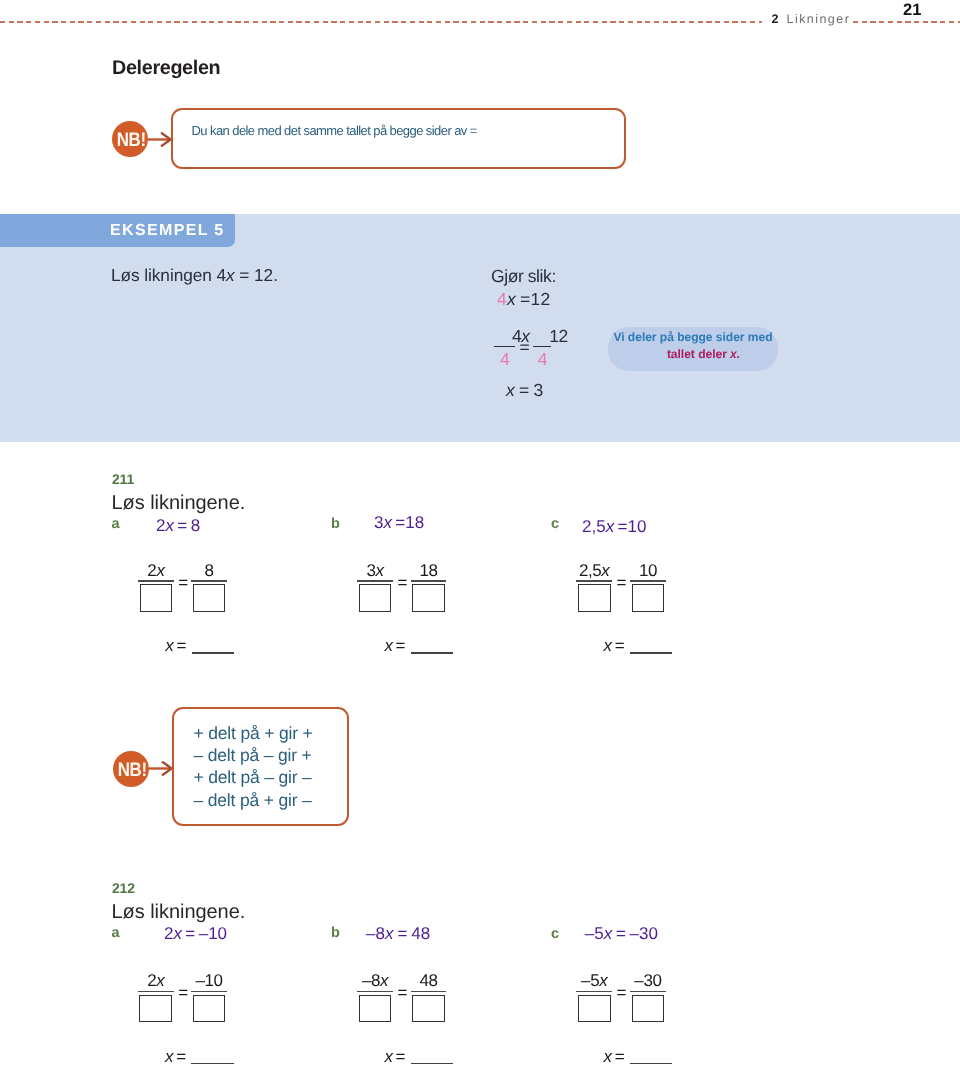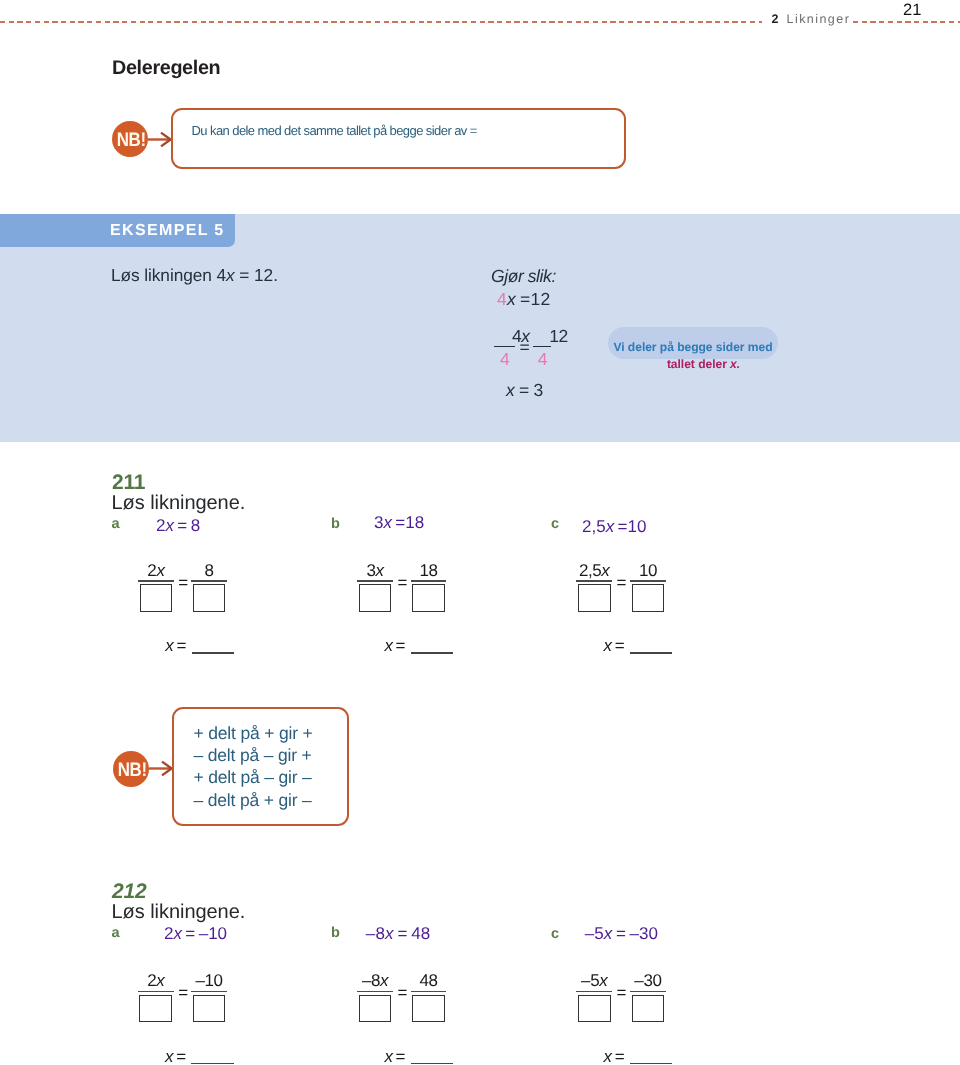--- a/index.html
+++ b/index.html
@@ -9,21 +9,21 @@
   .abs{position:absolute;}
 
   
   .hdr-rule{top:21px;height:2px;
      background:repeating-linear-gradient(to right,var(--header-rule,#c8765a) 0px,var(--header-rule,#c8765a) 5.2px,transparent 5.2px,transparent 8.72px);}
   #hdr-rule-left{left:0;width:762px;}
   #hdr-rule-right{left:852.5px;width:108px;}
   #hdr-chapnum{left:771.5px;top:11.5px;font-size:12.5px;font-weight:bold;color:#231f20;
      letter-spacing:0.3px;}
   #hdr-chaptitle{left:786.5px;top:11.5px;font-size:12.5px;color:#6d6e71;letter-spacing:1.45px;}
-  #hdr-pagenum{left:903px;top:1px;font-size:16.5px;font-weight:normal;color:#111;letter-spacing:0px;}
+  #hdr-pagenum{left:903px;top:1px;font-size:16.5px;font-weight:bold;color:#111;letter-spacing:0px;}
 
   
   #sect-title{left:112px;top:57px;font-size:19.8px;font-weight:bold;color:#231f20;
      letter-spacing:-0.35px;}
 
   
   .nb-badge{width:36px;height:36px;border-radius:50%;background:var(--nb-orange,#d15c28);
      display:flex;align-items:center;justify-content:center;}
   .nb-badge > span{color:#fdf6ec;font-size:19.5px;font-weight:bold;line-height:1;
      letter-spacing:-0.4px;display:inline-block;
@@ -36,47 +36,47 @@
   #nb1-box{left:171px;top:108px;width:455px;height:61px;}
   #nb1-text{left:191.5px;top:123px;font-size:13px;color:var(--nb-text-blue,#2b5f7d);letter-spacing:-0.58px;}
 
   
   #ex-bg{left:0;top:213.5px;width:960px;height:228.5px;background:var(--example-panel-blue,#d1dcee);}
   #ex-tab{left:0;top:214px;width:235px;height:32.5px;background:var(--example-tab-blue,#81a8dc);
      border-bottom-right-radius:7px;}
   #ex-tab-label{position:absolute;left:110px;top:7.5px;font-size:16px;font-weight:bold;
      color:#ffffff;letter-spacing:1.35px;}
   #ex-task{left:111px;top:265px;font-size:17.3px;color:#25303c;letter-spacing:-0.08px;}
-  #ex-gjor{left:491px;top:265.5px;font-size:17.5px;font-style:italic;color:#25303c;letter-spacing:-0.42px;}
+  #ex-gjor{left:491px;top:265.5px;font-size:17.5px;color:#25303c;letter-spacing:-0.42px;}
   #ex-eq1{left:497px;top:288.5px;font-size:17.5px;color:#25303c;letter-spacing:0.3px;}
   #ex-res{left:506px;top:379.5px;font-size:17.5px;color:#25303c;letter-spacing:0.35px;}
 
   #ex-frac{left:0;top:0;width:960px;height:0;font-size:17.5px;color:#25303c;}
   #ex-frac .fr{position:absolute;}
   #ex-frac .n,#ex-frac .d{position:absolute;text-align:center;line-height:18px;
       letter-spacing:-0.5px;}
   #ex-frac .bar{position:absolute;height:0;border-top:1.4px solid #25303c;}
   #ex-frac .eqs{position:absolute;left:519.5px;top:337px;letter-spacing:0;}
   #ex-frac #exf-l{left:494px;width:21.3px;}
   #ex-frac #exf-r{left:533.3px;width:18px;}
   #ex-frac .fr .n{top:327px;width:100%;margin-left:16px;}
   #ex-frac .fr .bar{top:345.5px;width:100%;}
   #ex-frac .fr .d{top:350px;width:100%;}
 
-  #ex-callout{left:608px;top:327px;width:170px;height:32px;background:var(--callout-blue,#bdcdea);
-     border-radius:21px;box-sizing:border-box;text-align:center;padding-top:12px;
+  #ex-callout{left:608px;top:327px;width:170px;height:44px;background:var(--callout-blue,#bdcdea);
+     border-radius:21px;box-sizing:border-box;text-align:center;padding-top:2px;
      font-size:12.1px;font-weight:bold;line-height:17px;letter-spacing:-0.05px;}
   .co-blue{color:var(--callout-text-blue,#2d7cb5);}
   .co-pink{color:var(--callout-text-magenta,#ad1f5f);padding-left:21px;}
 
   .pink{color:var(--highlight-pink,#e87ab2);}
   .mv{font-style:italic;}
 
   
-  .ex-num{font-size:21px;font-weight:bold;color:var(--exercise-green,#4d7c3a);letter-spacing:-0.2px;text-align:right;}
+  .ex-num{font-size:14px;font-weight:bold;color:var(--exercise-green,#4d7c3a);letter-spacing:-0.2px;text-align:right;}
   .ex-instr{font-size:20px;color:#26292c;letter-spacing:-0.05px;}
   .ex-letter{font-size:14.5px;font-weight:bold;color:#5c7f48;}
   .ex-eq{font-size:17px;color:#4c1d95;letter-spacing:0px;}
 
   .bf-group{width:0;height:0;}
   .bf-num{position:absolute;bottom:1.5px;font-size:17px;color:#1b1b1b;text-align:center;
       line-height:18px;white-space:nowrap;letter-spacing:-0.4px;}
   .bf-bar{position:absolute;height:1.5px;background:#4a4a4a;}
   .bf-box{position:absolute;height:27.5px;border:1.35px solid #333333;
       box-sizing:border-box;background:#fff;}
@@ -87,21 +87,21 @@
   
   #e211-num{left:112px;top:471px;}
   #e211-instr{left:111.5px;top:491.8px;}
   #e211a-l{left:111.5px;top:515.8px;}
   #e211a-eq{left:156px;top:515.5px;}
   #e211b-l{left:331px;top:516px;}
   #e211b-eq{left:374px;top:513px;}
   #e211c-l{left:551px;top:516px;}
   #e211c-eq{left:582px;top:517px;}
 
-  #e212-num{left:112px;top:880px;font-style:italic;}
+  #e212-num{left:112px;top:880px;}
   #e212-instr{left:111.5px;top:900.8px;}
   #e212a-l{left:111.5px;top:924.6px;}
   #e212a-eq{left:164px;top:924.3px;}
   #e212b-l{left:331px;top:924.6px;}
   #e212b-eq{left:365.8px;top:924.3px;letter-spacing:0.2px;}
   #e212c-l{left:551px;top:925.6px;}
   #e212c-eq{left:584.7px;top:924.3px;letter-spacing:0.1px;}
 
   
   #nb2-badge{left:112.5px;top:750.5px;}

